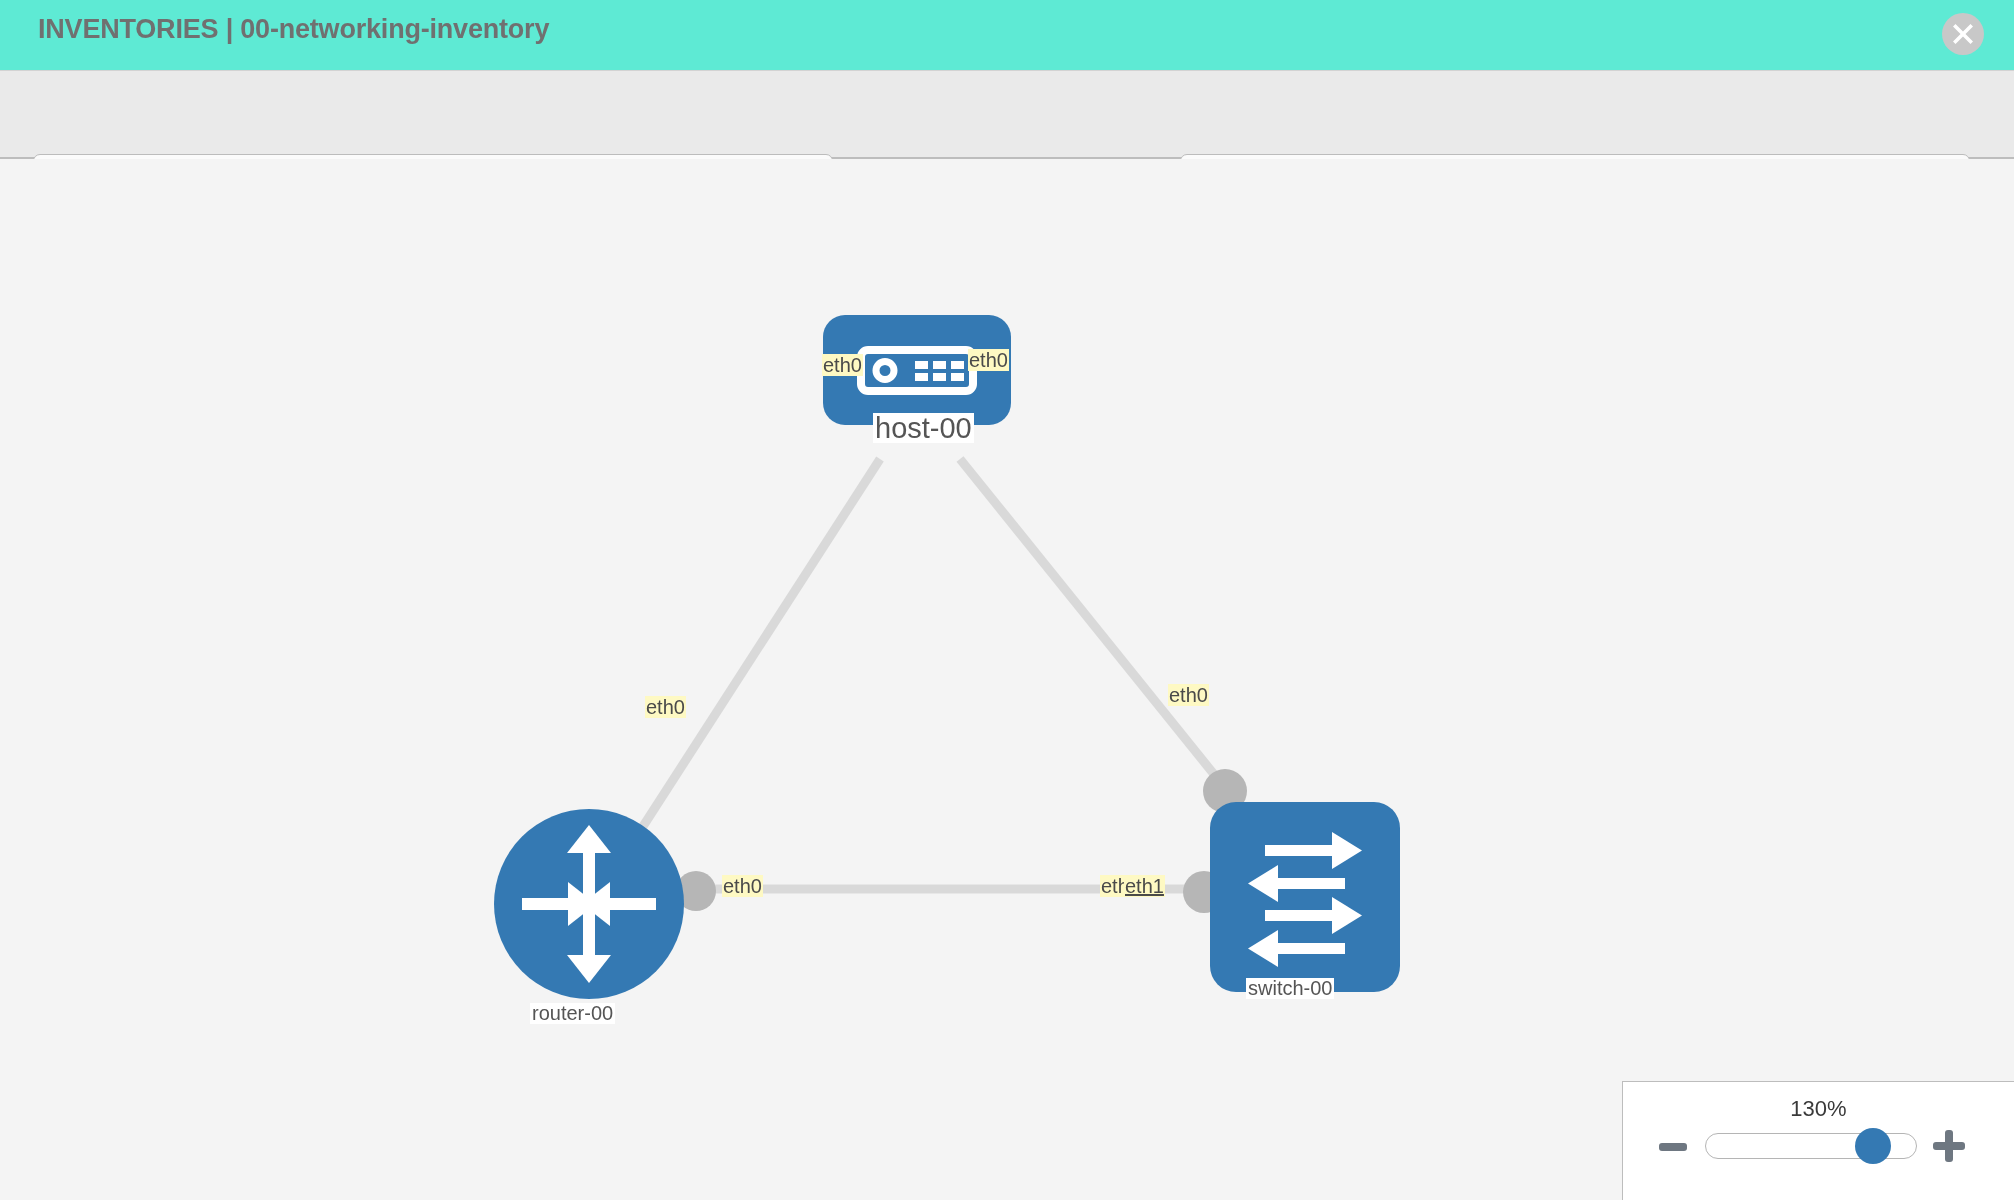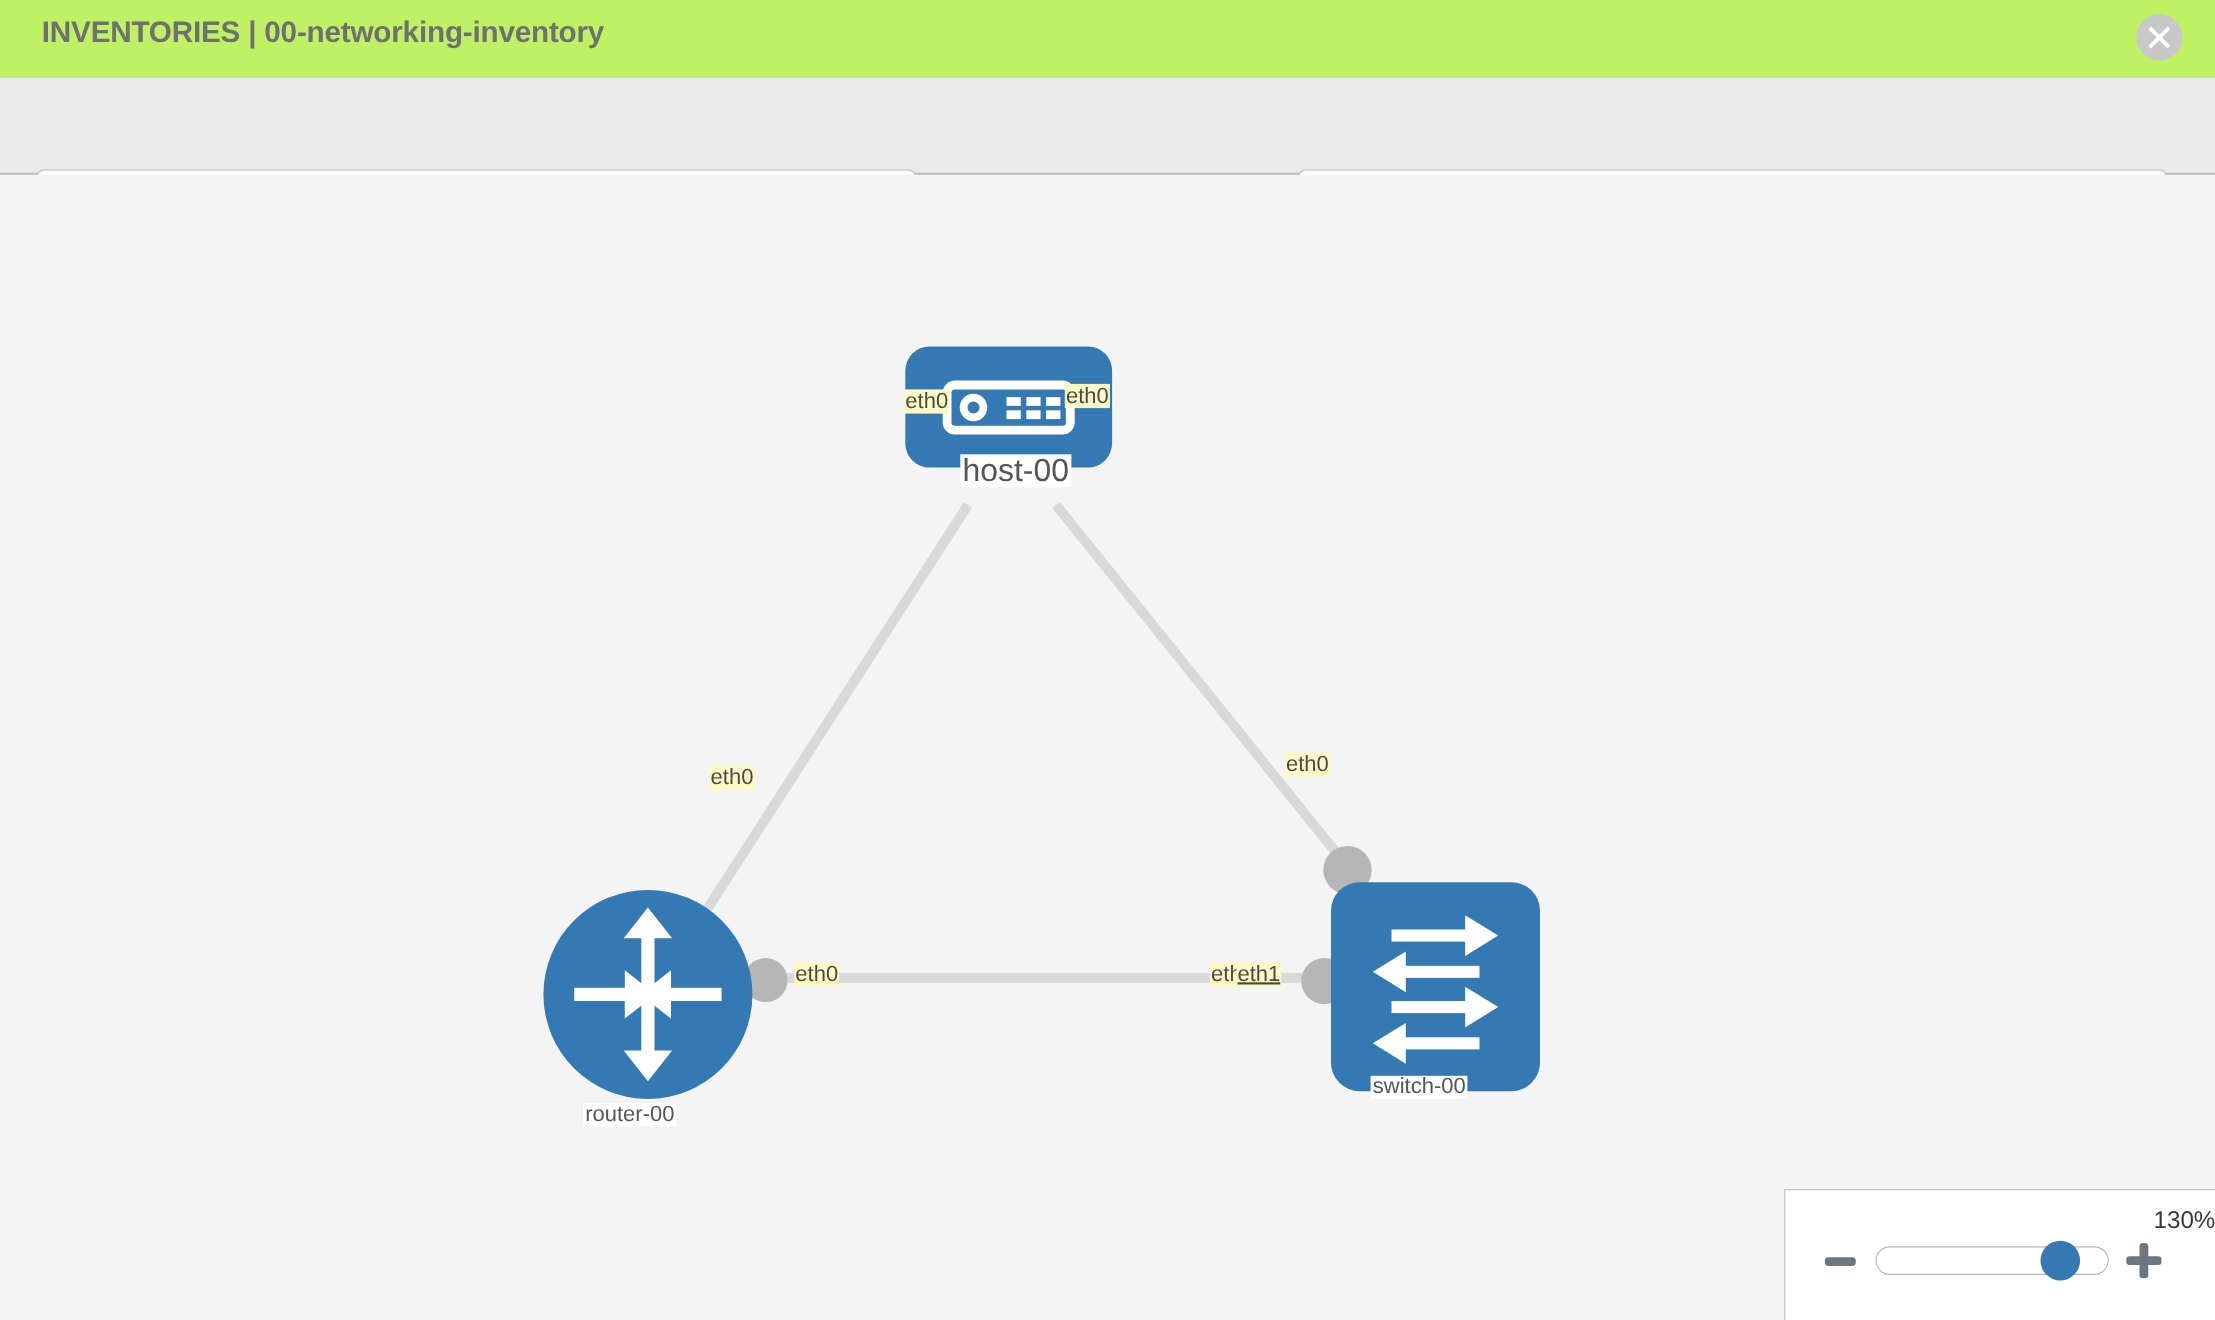--- a/index.html
+++ b/index.html
@@ -7,21 +7,21 @@
     width:2014px;height:1200px;
     background:#f4f4f4;
     font-family:"Liberation Sans", sans-serif;
     overflow:hidden;
     position:relative;
   }
 
   
   #header{
     position:absolute;left:0;top:0;width:2014px;height:70px;
-    background:#bef264;
+    background:#5eead4;
     box-sizing:border-box;
   }
   #header-title{
     position:absolute;left:38px;top:14px;
     font-size:27px;font-weight:bold;color:#707070;
     letter-spacing:-0.2px;white-space:nowrap;
   }
   #close-button{
     position:absolute;right:30px;top:13px;
     width:42px;height:42px;border-radius:50%;
@@ -118,21 +118,21 @@
   
   #zoom-panel{
     position:absolute;left:1622px;top:1081px;width:392px;height:119px;
     background:#ffffff;
     border:1px solid #bdbdbd;
     border-right:none;border-bottom:none;
     box-sizing:border-box;
   }
   #zoom-level{
     position:absolute;left:0;right:0;top:14px;
-    text-align:right;font-size:22px;color:#3a3a3a;
+    text-align:center;font-size:22px;color:#3a3a3a;
   }
   #zoom-minus{
     position:absolute;left:36px;top:61px;width:28px;height:8px;
     background:#6e7781;border-radius:3px;cursor:pointer;
   }
   #zoom-plus{
     position:absolute;left:310px;top:48px;width:32px;height:32px;cursor:pointer;
   }
   #zoom-plus::before,#zoom-plus::after{
     content:"";position:absolute;background:#6e7781;border-radius:3px;

